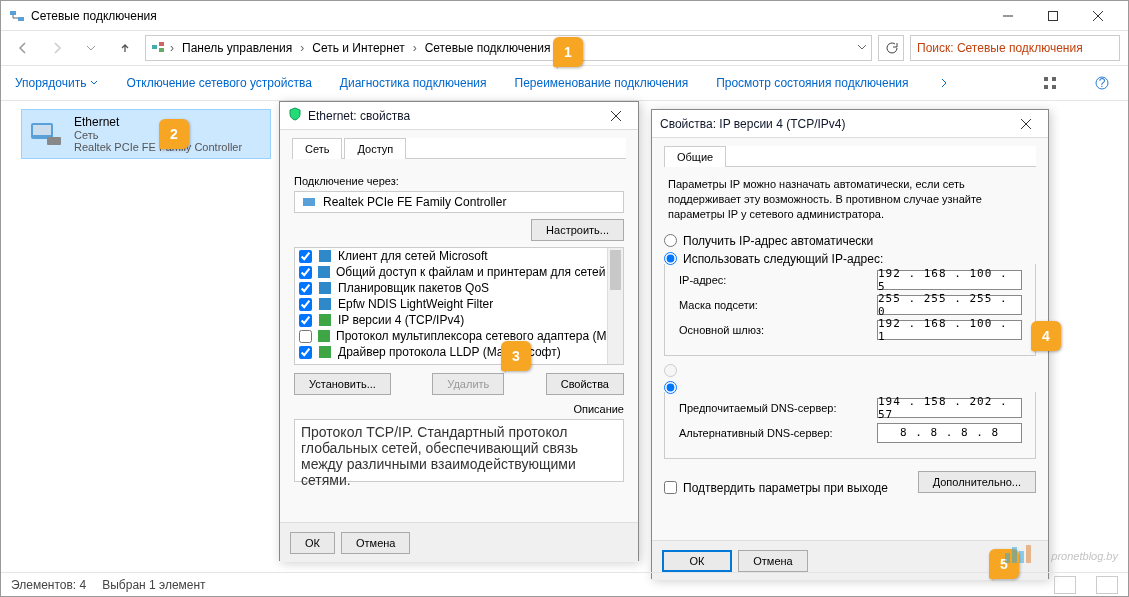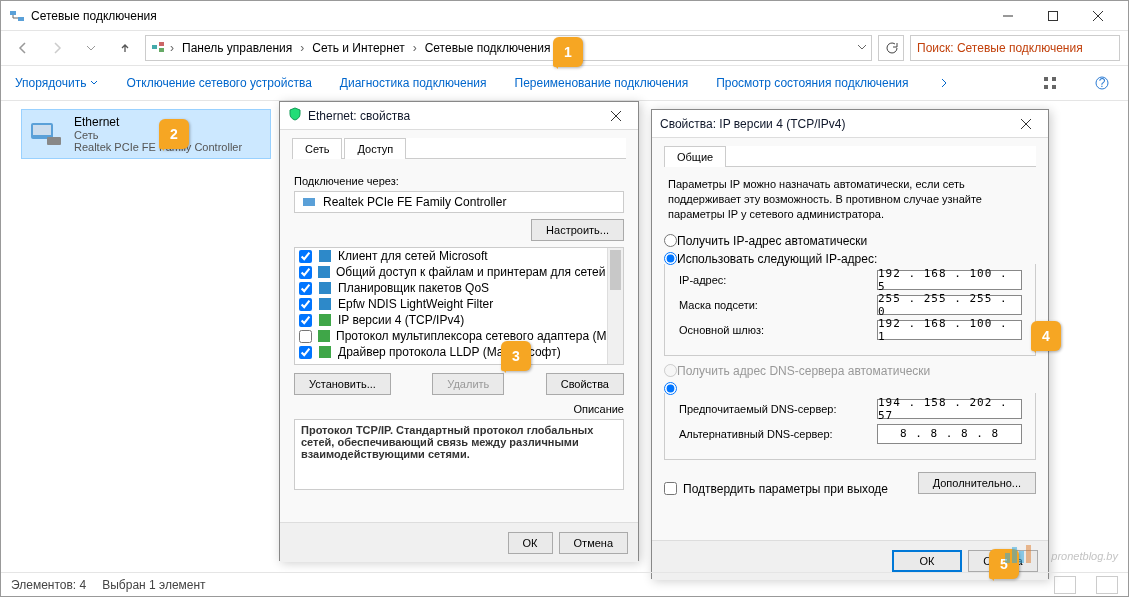--- a/index.html
+++ b/index.html
@@ -41,43 +41,43 @@
 .statusbar { position: absolute; bottom: 0; left: 0; right: 0; height: 24px; border-top: 1px solid #e5e5e5; display: flex; align-items: center; padding: 0 10px; gap: 16px; color: #444; }
 .statusbar .spacer { flex:1; }
 .statusbar .viewbtn { width:22px; height:18px; border:1px solid #ccc; margin-left:4px; }
 
 
 .dialog { position: absolute; background: #fff; border: 1px solid #888; box-shadow: 2px 2px 10px rgba(0,0,0,.2); }
 .dlg-title { height: 28px; background: #fff; display: flex; align-items: center; padding: 0 8px; border-bottom: 1px solid #ddd; }
 .dlg-title .t { flex: 1; color: #0f172a; }
 .dlg-title .close { width: 28px; height: 26px; display: flex; align-items: center; justify-content: center; color: #333; }
 .dlg-body { padding: 8px 12px; background: #f9f9f9; }
-.dlg-foot { height: 40px; background: #f0f0f0; display: flex; align-items: center; justify-content: flex-end; padding: 0 10px; gap: 6px; border-top: 1px solid #ddd; }
+.dlg-foot { height: 40px; background: #f0f0f0; display: flex; align-items: center; padding: 0 10px; gap: 6px; border-top: 1px solid #ddd; }
 
 .tabs { display: flex; border-bottom: 1px solid #ccc; background: #fff; }
 .tab { padding: 4px 12px; border: 1px solid #ccc; border-bottom: none; background: #fff; margin-right: 2px; margin-bottom: -1px; font-size: 11px; }
 .tab.active { background: #fff; }
 
 .btn { height: 22px; padding: 0 14px; border: 1px solid #aaa; background: #eaeaea; color: #000; display: inline-flex; align-items: center; font-size: 11px; }
 .btn.primary { border: 2px solid #0078d7; background: #eaeaea; }
 .btn.disabled { color: #999; }
 
 .grp-label { font-size: 11px; margin: 6px 0 4px; color: #000; }
 .fieldbox { border: 1px solid #ccc; background: #fff; padding: 2px 6px; height: 22px; display: flex; align-items: center; font-size: 11px; width: 100%; }
 
 .complist { border: 1px solid #ccc; background: #fff; height: 118px; overflow: hidden; position: relative; }
 .complist .row { display: flex; align-items: center; gap: 6px; padding: 1px 4px; font-size: 11px; white-space: nowrap; }
 .complist .row input[type=checkbox] { margin: 0; }
 .complist .row .cicon { width: 14px; height: 14px; display:inline-flex; align-items:center; justify-content:center; }
 .complist .scrollbar { position:absolute; right:0; top:0; bottom:0; width:16px; background:#f0f0f0; border-left:1px solid #ddd; }
 .complist .scrollbar .thumb { position:absolute; left:2px; right:2px; top:2px; height:40px; background:#c8c8c8; }
 
-.desc-box { border: 1px solid #ccc; background: #fff; padding: 4px 6px; font-size: 11px; color: #333; margin-top: 2px; height: 71px; font-weight: bold; }
-
-.radio-row { display: flex; align-items: center; font-size: 11px; padding: 2px 0; }
+.desc-box { border: 1px solid #ccc; background: #fff; padding: 4px 6px; font-size: 14px; color: #333; margin-top: 2px; height: 63px; }
+
+.radio-row { display: flex; align-items: center; gap: 6px; font-size: 11px; padding: 2px 0; }
 .radio-row input { margin: 0; }
 .radio-row.disabled { color: #999; }
 
 .ip-table { margin: 6px 0 0 18px; }
 .ip-table .r { display: flex; align-items: center; margin: 5px 0; }
 .ip-table .lab { width: 190px; font-size: 11px; }
 .ip-table .ipf { width: 145px; height: 20px; border: 1px solid #888; background: #fff; display: flex; align-items: center; justify-content: center; font-size: 11px; font-family: monospace; letter-spacing: 1px; margin-left: 8px; }
 
 .chk-row { display:flex; align-items:center; gap:6px; font-size:11px; margin-top:12px; }
 
@@ -371,21 +371,20 @@
                 <span class="lab">Основной шлюз:</span>
                 <span class="ipf">192 . 168 . 100 .  1</span>
               </div>
         </div>
         </fieldset>
       </div>
 
       <div style="margin-top:6px;">
         <div class="radio-row disabled">
             <input type="radio" name="dns" disabled="" style="">
-            <span>Получить адрес DNS-сервера автоматически</span>
           </div>
         <div class="radio-row">
             <input type="radio" name="dns" checked="" style="">
           </div>
         <fieldset class="grp" style="border-top:none; margin-top:-4px; padding-top:0;">
         <div class="ip-table" style="margin-left:4px;">
           <div class="r">
                 <span class="lab">Предпочитаемый DNS-сервер:</span>
                 <span class="ipf">194 . 158 . 202 . 57</span>
               </div>

